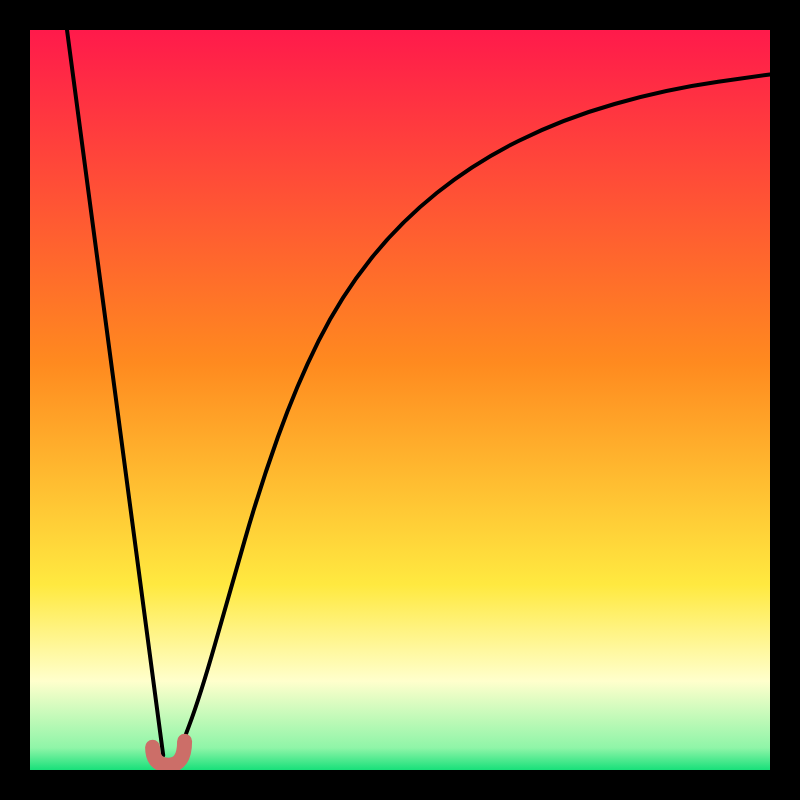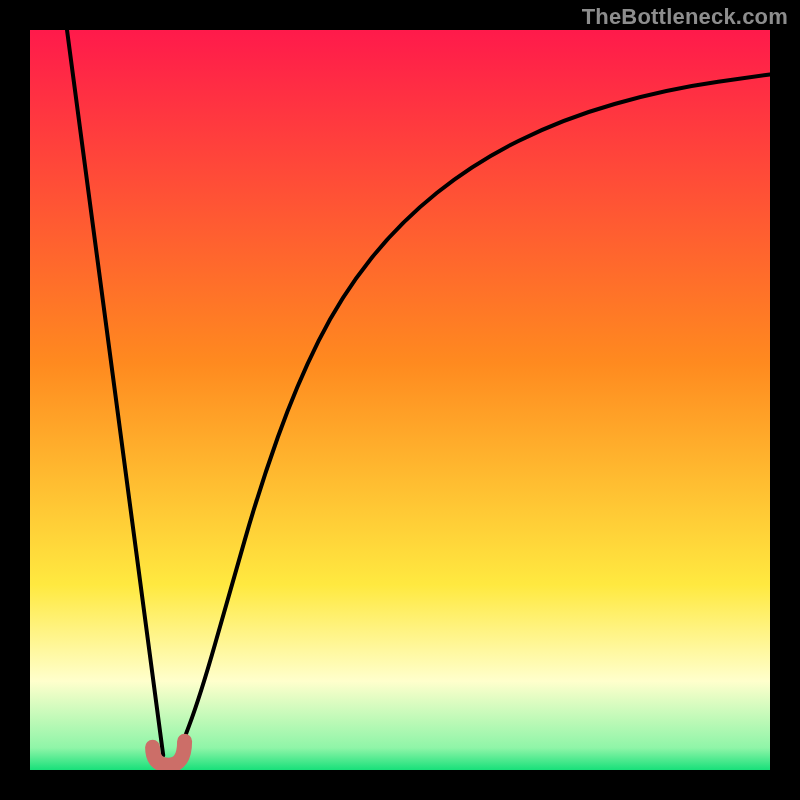--- a/index.html
+++ b/index.html
@@ -55,14 +55,13 @@
 
     <rect x="0" y="0" width="740" height="740" fill="url(#bg-grad)"></rect>
 
     <path id="left-slope-path" fill="none" stroke="#000" stroke-width="4" stroke-linecap="round" d="M37.0 0.0 L133.2 725.2"></path>
 
     <path id="right-curve-path" fill="none" stroke="#000" stroke-width="4" stroke-linecap="round" d="M 148.0 725.2 Q 148.0 725.2 159.1 695.6 Q 170.2 666.0 185.0 614.2 Q 199.8 562.4 214.6 510.6 Q 229.4 458.8 247.9 407.0 Q 266.4 355.2 288.6 310.8 Q 310.8 266.4 340.4 229.4 Q 370.0 192.4 407.0 162.8 Q 444.0 133.2 488.4 111.0 Q 532.8 88.8 584.6 74.0 Q 636.4 59.2 688.2 51.8 T 740.0 44.4"></path>
 
     <path id="marker-path" fill="none" stroke-width="15" stroke-linecap="round" stroke-linejoin="round" d="M 122.6 717.2 Q 122.6 735.2 138.6 735.2 Q 154.6 735.2 154.6 711.2" stroke="#cc6e68"></path>
   </svg>
 
-  <div class="watermark">TheBottleneck.com</div>
 </div>
 
 </body></html>

